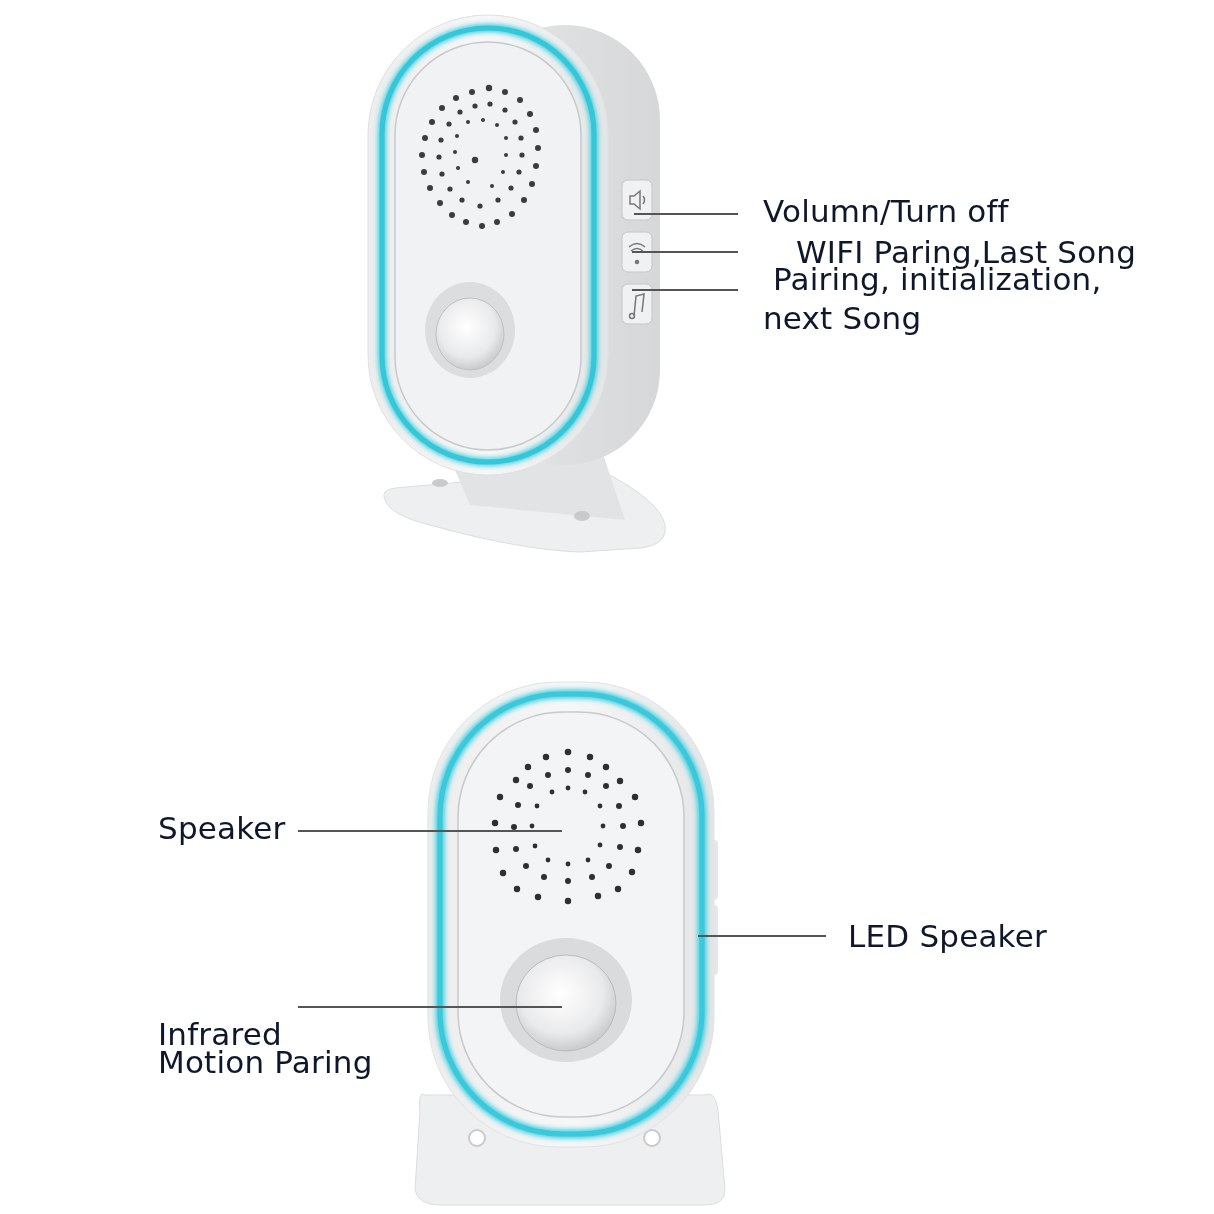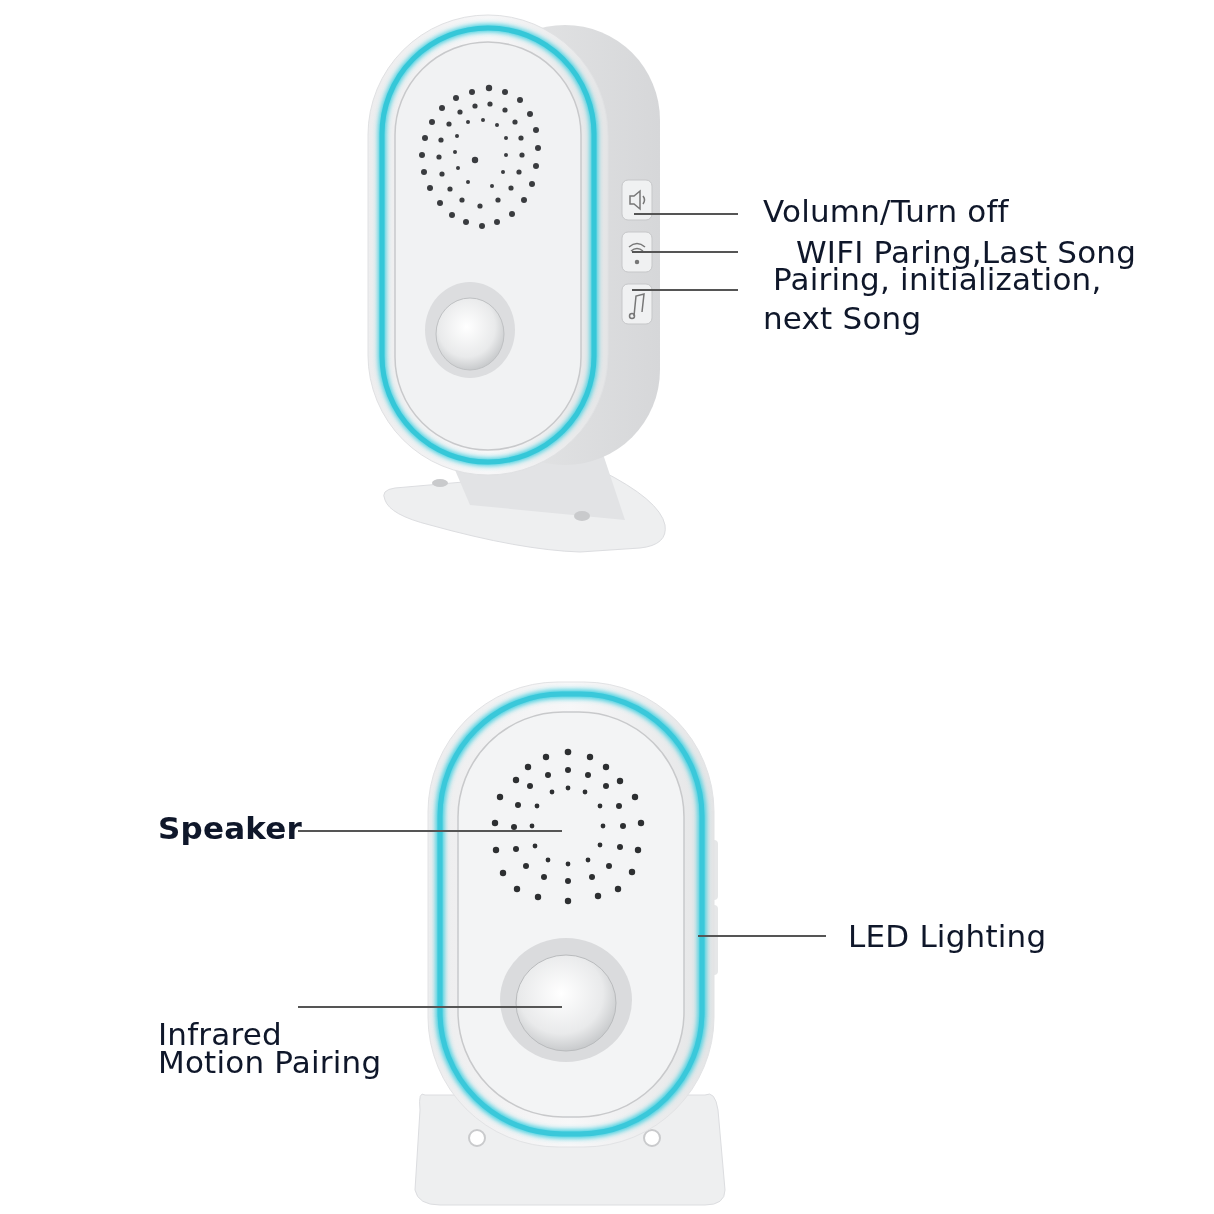--- a/index.html
+++ b/index.html
@@ -201,21 +201,21 @@
 <div class="leader" style="left:634px; top:213px; width:104px;"></div>
 <div class="label" style="left:763px; top:191px;">Volumn/Turn off</div>
 
 <div class="leader" style="left:632px; top:251px; width:106px;"></div>
 <div class="label" style="left:796px; top:232px;">WIFI Paring,Last Song</div>
 
 <div class="leader" style="left:632px; top:289px; width:106px;"></div>
 <div class="label" style="left:763px; top:259px;margin-left:10px;">Pairing, initialization,</div>
 <div class="label" style="left:763px; top:298px;">next Song</div>
 
-<div class="label" style="left:158px; top:808px;font-weight:bold;">Speaker</div>
+<div class="label" style="left:158px; top:808px;">Speaker</div>
 <div class="leader" style="left:298px; top:830px; width:264px;"></div>
 
 <div class="label" style="left:158px; top:988px;margin-top:26px;">Infrared</div>
-<div class="label" style="left:158px; top:1042px;">Motion Pairing</div>
+<div class="label" style="left:158px; top:1042px;">Motion Paring</div>
 <div class="leader" style="left:298px; top:1006px; width:264px;"></div>
 
 <div class="leader" style="left:698px; top:935px; width:128px;"></div>
-<div class="label" style="left:848px; top:916px;">LED Lighting</div>
+<div class="label" style="left:848px; top:916px;">LED Speaker</div>
 
 </body></html>

